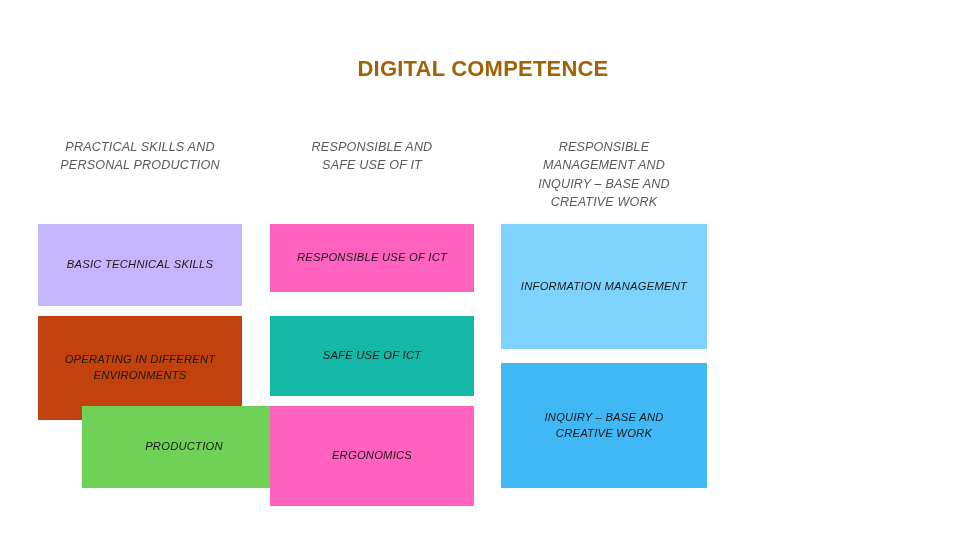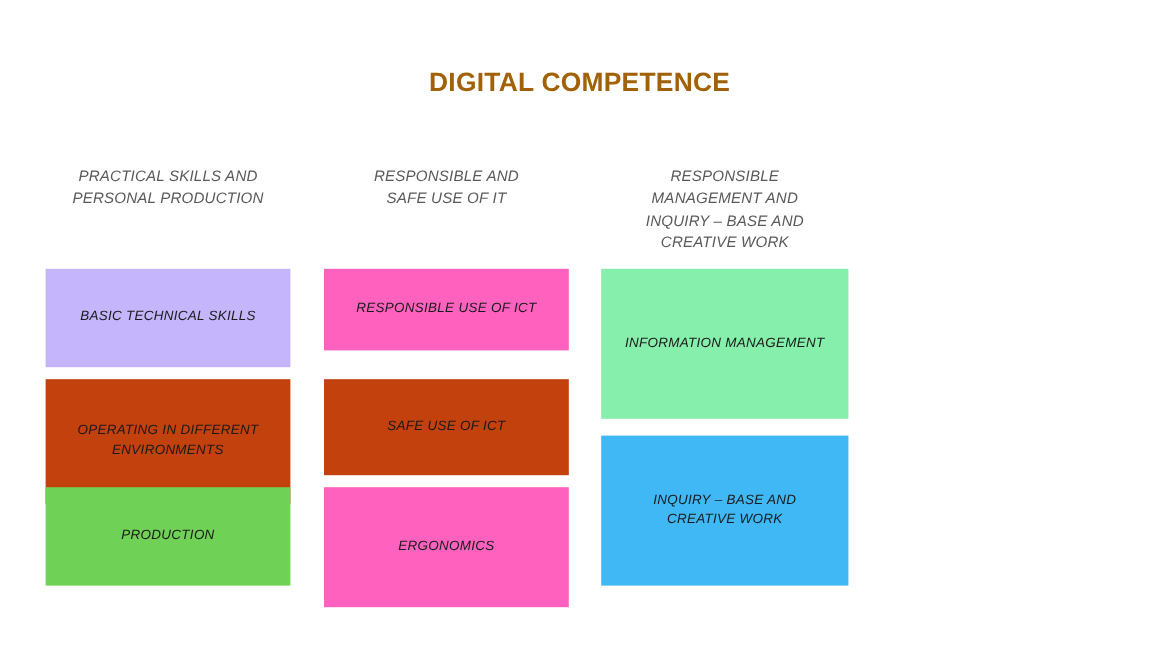--- a/index.html
+++ b/index.html
@@ -89,49 +89,49 @@
     <div class="col-header">PRACTICAL SKILLS AND
 PERSONAL PRODUCTION</div>
     <div class="boxes">
       <div class="box" id="box-basic-technical-skills" style="top: 0px; height: 82px; width: 204px; background: #c4b5fd;">
         <span class="box-label">BASIC TECHNICAL SKILLS</span>
       </div>
       <div class="box" id="box-operating-in-different-environments" style="top: 92px; height: 104px; width: 204px; background: #c2410c;">
         <span class="box-label">OPERATING IN DIFFERENT
 ENVIRONMENTS</span>
       </div>
-      <div class="box" id="box-production" style="top: 182px; height: 82px; width: 204px; background: rgb(111, 209, 85);">
+      <div class="box" id="box-production" style="top: 182px; height: 82px; width: 204px; background: rgb(111, 209, 85); margin-left: 44px;">
         <span class="box-label">PRODUCTION</span>
       </div>
     </div>
   </div>
 
   <div class="column" id="col-responsible">
     <div class="col-header">RESPONSIBLE AND
 SAFE USE OF IT</div>
     <div class="boxes">
       <div class="box" id="box-responsible-use-of-ict" style="top: 0px; height: 68px; width: 204px; background: rgb(255, 98, 190);">
         <span class="box-label">RESPONSIBLE USE OF ICT</span>
       </div>
-      <div class="box" id="box-safe-use-of-ict" style="top: 92px; height: 80px; width: 204px; background: #c2410c;">
+      <div class="box" id="box-safe-use-of-ict" style="top: 92px; height: 80px; width: 204px; background: #14b8a6;">
         <span class="box-label">SAFE USE OF ICT</span>
       </div>
       <div class="box" id="box-ergonomics" style="top: 182px; height: 100px; width: 204px; background: rgb(255, 98, 190);">
         <span class="box-label">ERGONOMICS</span>
       </div>
     </div>
   </div>
 
   <div class="column" id="col-information">
     <div class="col-header">RESPONSIBLE
 MANAGEMENT AND
 INQUIRY – BASE AND
 CREATIVE WORK</div>
     <div class="boxes">
-      <div class="box" id="box-information-management" style="top: 0px; height: 125px; width: 206px; background: #86efac;">
+      <div class="box" id="box-information-management" style="top: 0px; height: 125px; width: 206px; background: #7dd3fc;">
         <span class="box-label">INFORMATION MANAGEMENT</span>
       </div>
       <div class="box" id="box-inquiry-base-and-creative-work" style="top: 139px; height: 125px; width: 206px; background: rgb(63, 184, 245);">
         <span class="box-label">INQUIRY – BASE AND
 CREATIVE WORK</span>
       </div>
     </div>
   </div>
 
 

